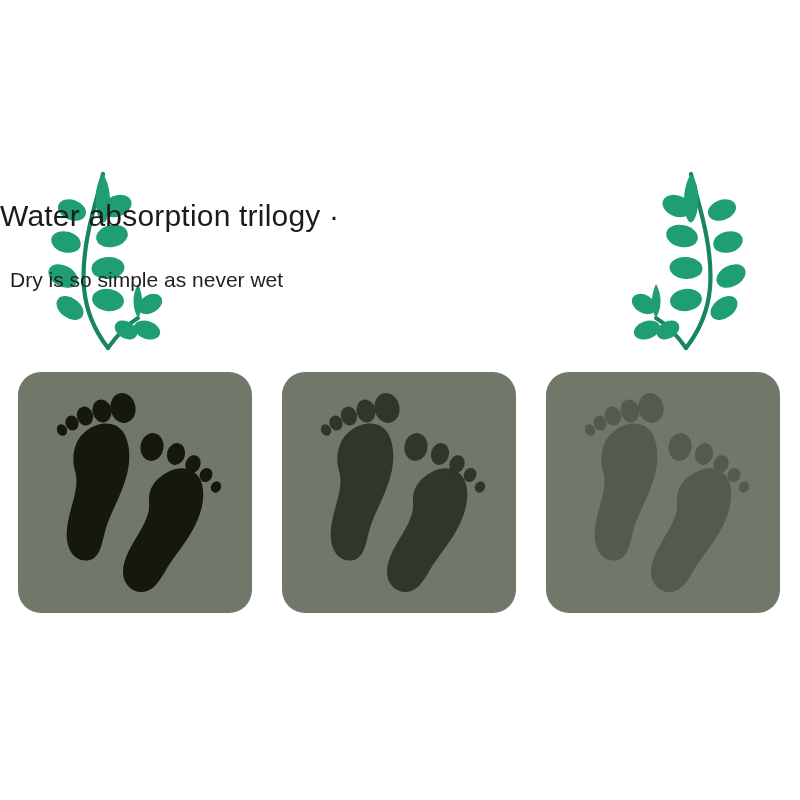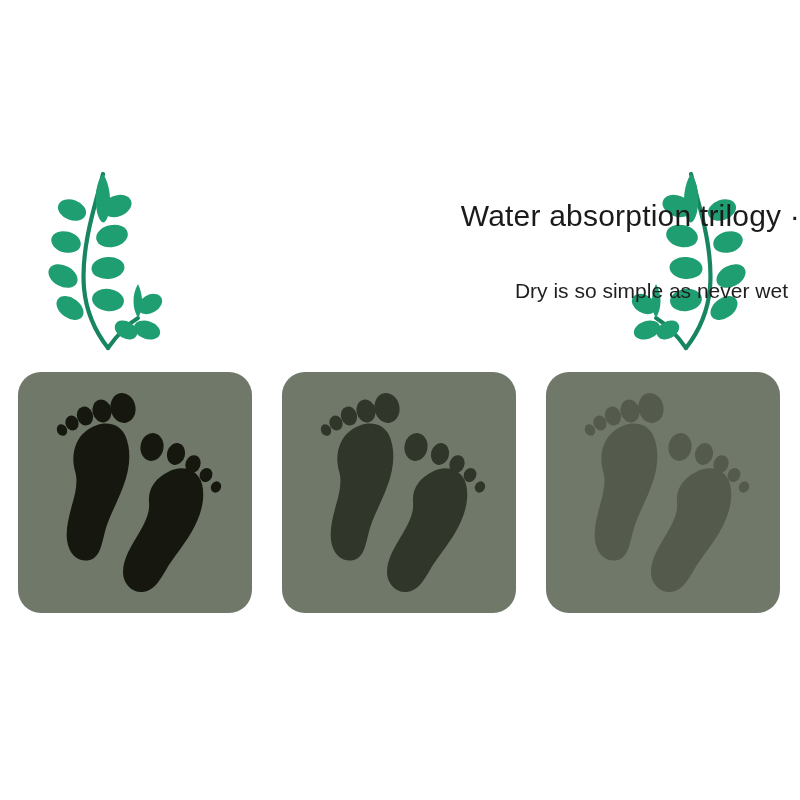--- a/index.html
+++ b/index.html
@@ -22,44 +22,45 @@
     height: 800px;
     background: #ffffff;
   }
 
   
   .header-block {
     position: absolute;
     left: 0;
     top: 196px;
     width: 800px;
-    text-align: right;
+    text-align: left;
     z-index: 5;
   }
 
   .title {
     font-family: "Liberation Sans", sans-serif;
     font-size: 30px;
     font-weight: 400;
     color: #1b1b1b;
     letter-spacing: 0.2px;
     line-height: 40px;
     margin: 0;
     white-space: nowrap;
   }
 
   .subtitle {
     font-family: "Liberation Sans", sans-serif;
     font-size: 21px;
     font-weight: 400;
     color: #1f1f1f;
     line-height: 30px;
-    margin: 12px;
+    margin: 1px;
     padding-top: 28px;
     white-space: nowrap;
+    padding-left: 9px;
   }
 
   
   .watermark {
     position: absolute;
     left: 0;
     top: 248px;
     width: 800px;
     text-align: center;
     font-family: "Liberation Sans", sans-serif;

